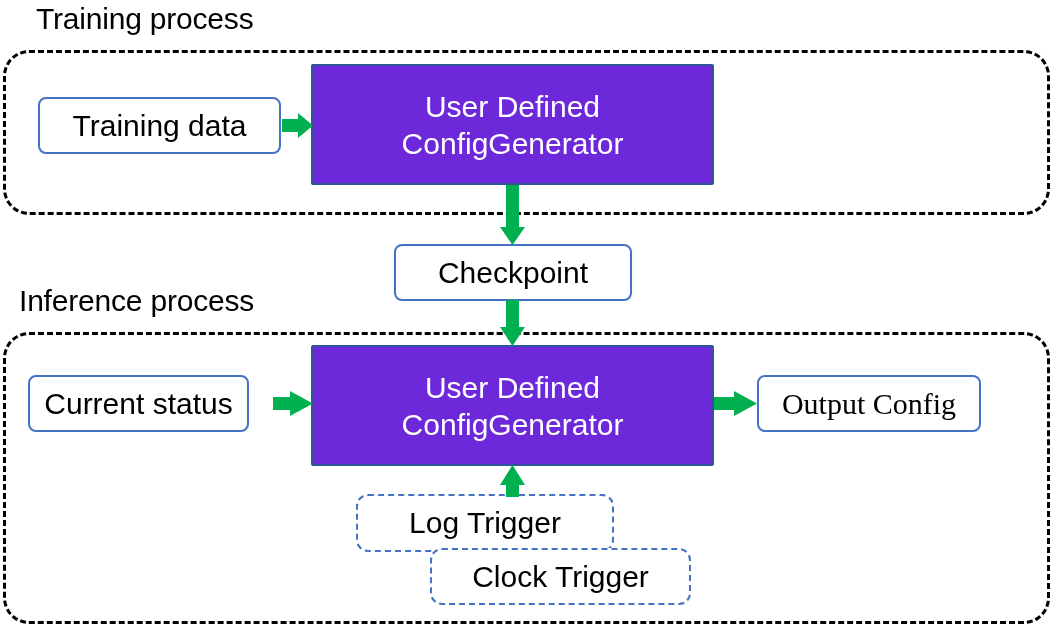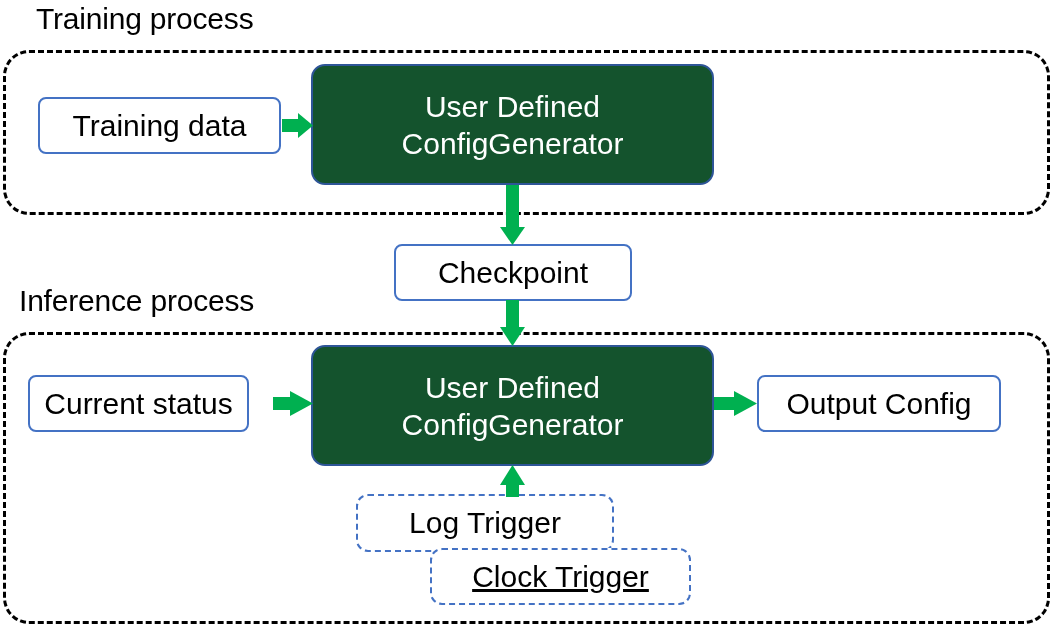--- a/index.html
+++ b/index.html
@@ -55,46 +55,46 @@
   .node-outline {
     background: #ffffff;
     border: 2px solid #4472C4;
     border-radius: 8px;
     color: #000000;
     font-size: 30px;
     line-height: 34px;
   }
 
   .node-filled {
-    background: #14532d;
+    background: #6d28d9;
     border: 2px solid #2E5597;
-    border-radius: 14px;
+    border-radius: 2px;
     color: #ffffff;
     font-size: 30px;
     line-height: 37px;
   }
 
   .node-dashed {
     background: #ffffff;
     border: 2px dashed #4472C4;
     border-radius: 12px;
     color: #000000;
     font-size: 30px;
     line-height: 34px;
   }
 
   
   #node-training-data   { left: 38px;  top: 97px;  width: 243px; height: 57px; }
   #node-train-generator { left: 311px; top: 64px;  width: 403px; height: 121px; z-index: 3; }
   #node-checkpoint      { left: 394px; top: 244px; width: 238px; height: 57px; z-index: 3; }
   #node-current-status  { left: 28px;  top: 375px; width: 221px; height: 57px; }
   #node-inf-generator   { left: 311px; top: 345px; width: 403px; height: 121px; z-index: 3; }
-  #node-output-config   { left: 757px; top: 375px; width: 244px; height: 57px; }
+  #node-output-config   { left: 757px; top: 375px; width: 224px; height: 57px; font-family: Liberation Serif, serif; }
   #node-log-trigger     { left: 356px; top: 494px; width: 258px; height: 58px; z-index: 2; }
-  #node-clock-trigger   { left: 430px; top: 548px; width: 261px; height: 57px; z-index: 2; text-decoration: underline; }
+  #node-clock-trigger   { left: 430px; top: 548px; width: 261px; height: 57px; z-index: 2; }
 
   .node-label {
     display: block;
     padding: 0 6px;
   }
 
   
   #arrow-layer {
     position: absolute;
     left: 0;

